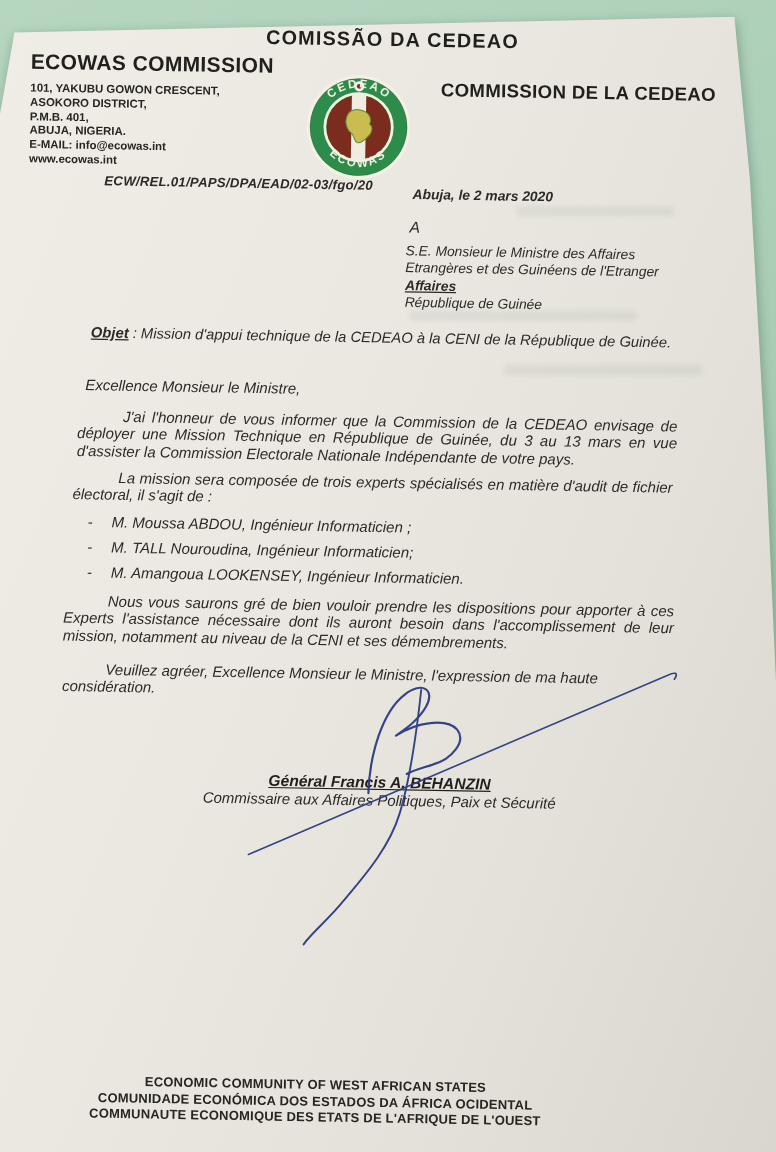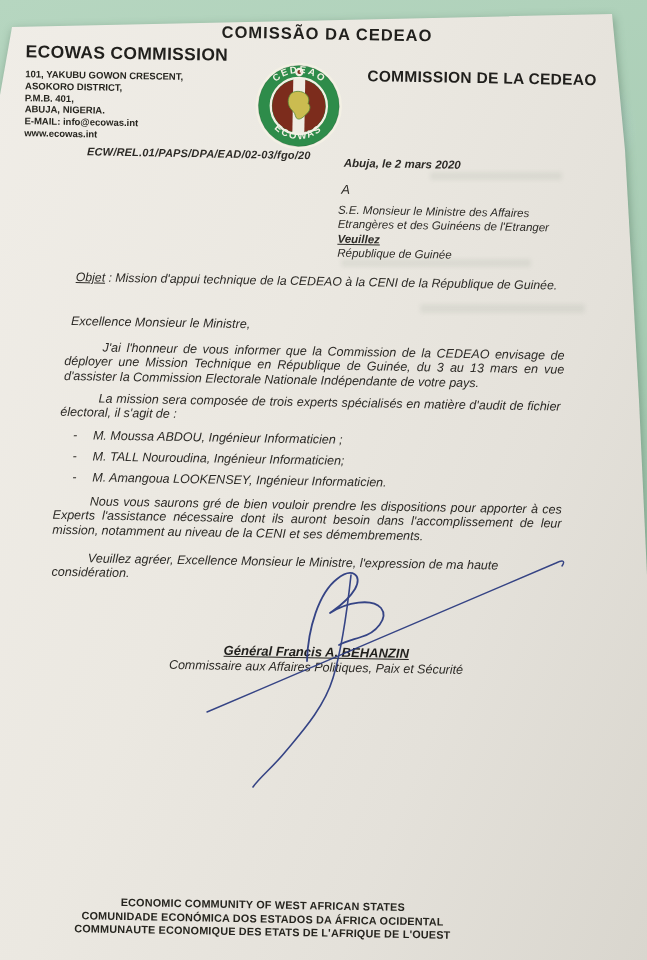--- a/index.html
+++ b/index.html
@@ -27,21 +27,21 @@
   .address{left:24px;top:69px;font-size:9.5px;font-weight:bold;line-height:11.8px;color:#26251f;}
   .org-fr{left:366px;top:62px;font-size:15.5px;font-weight:bold;letter-spacing:.3px;color:#201f1c;}
   .logo{left:252px;top:56px;}
   
   .ref{left:87px;top:145px;font-size:11px;font-weight:bold;font-style:italic;letter-spacing:.2px;}
   .dateline{left:344px;top:152px;font-size:11.5px;font-weight:bold;font-style:italic;}
   .to-label{left:342px;top:177px;font-size:13px;font-style:italic;}
   .recipient{left:339px;top:198px;font-size:11.5px;font-style:italic;line-height:14.4px;}
   .conakry{font-weight:bold;text-decoration:underline;}
   .subject{left:78px;top:270px;width:502px;font-size:12.3px;font-style:italic;}
-  .subject-label{font-weight:normal;text-decoration:underline;margin-top:31px;}
+  .subject-label{font-weight:bold;text-decoration:underline;margin-top:31px;}
   .salutation{left:74px;top:314px;font-size:12.5px;font-style:italic;}
   .bodytxt{font-size:12.5px;font-style:italic;line-height:14.4px;text-align:justify;}
   .para1{left:68px;top:340px;width:500px;text-indent:38px;}
   .para2{left:65px;top:391px;width:500px;text-indent:38px;}
   .experts{left:78px;top:428px;font-size:12.5px;font-style:italic;}
   .exp-row{display:flex;line-height:14px;margin-bottom:7px;}
   .dash{width:20px;flex:none;}
   .para3{left:59px;top:494px;width:509px;text-indent:37px;}
   .closing{left:59px;top:551px;width:509px;font-size:12.5px;font-style:italic;text-indent:36px;}
   .signer{left:160px;top:640px;width:330px;text-align:center;}
@@ -105,21 +105,21 @@
         </text>
       </svg>
 
       <div class="abs ref">ECW/REL.01/PAPS/DPA/EAD/02-03/fgo/20</div>
       <div class="abs dateline">Abuja, le 2 mars 2020</div>
 
       <div class="abs to-label">A</div>
       <div class="abs recipient">
         <div>S.E. Monsieur le Ministre des Affaires</div>
         <div>Etrangères et des Guinéens de l'Etranger</div>
-        <div><span class="conakry">Veuillez</span></div>
+        <div><span class="conakry">Affaires</span></div>
         <div>République de Guinée</div>
       </div>
 
       <div class="abs subject"><span class="subject-label">Objet</span><span> : Mission d'appui technique de la CEDEAO à la CENI de la République de Guinée.</span></div>
 
       <div class="abs salutation">Excellence Monsieur le Ministre,</div>
       <div class="abs bodytxt para1">J'ai l'honneur de vous informer que la Commission de la CEDEAO envisage de déployer une Mission Technique en République de Guinée, du 3 au 13 mars en vue d'assister la Commission Electorale Nationale Indépendante de votre pays.</div>
       <div class="abs bodytxt para2">La mission sera composée de trois experts spécialisés en matière d'audit de fichier électoral, il s'agit de :</div>
 
       <div class="abs experts">

